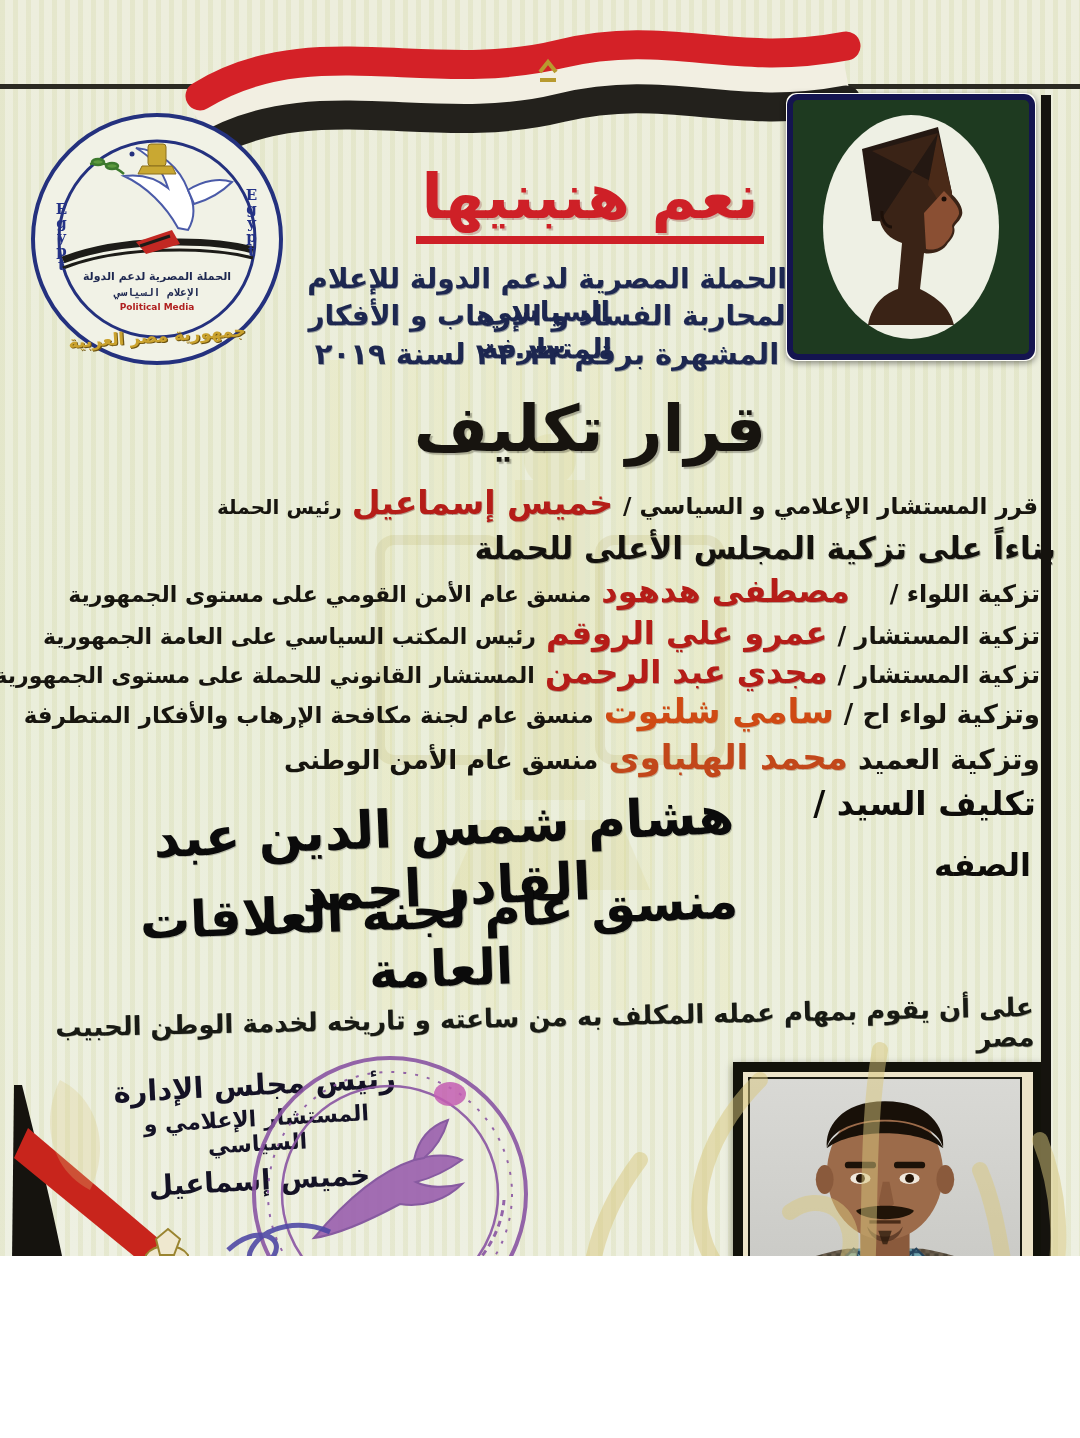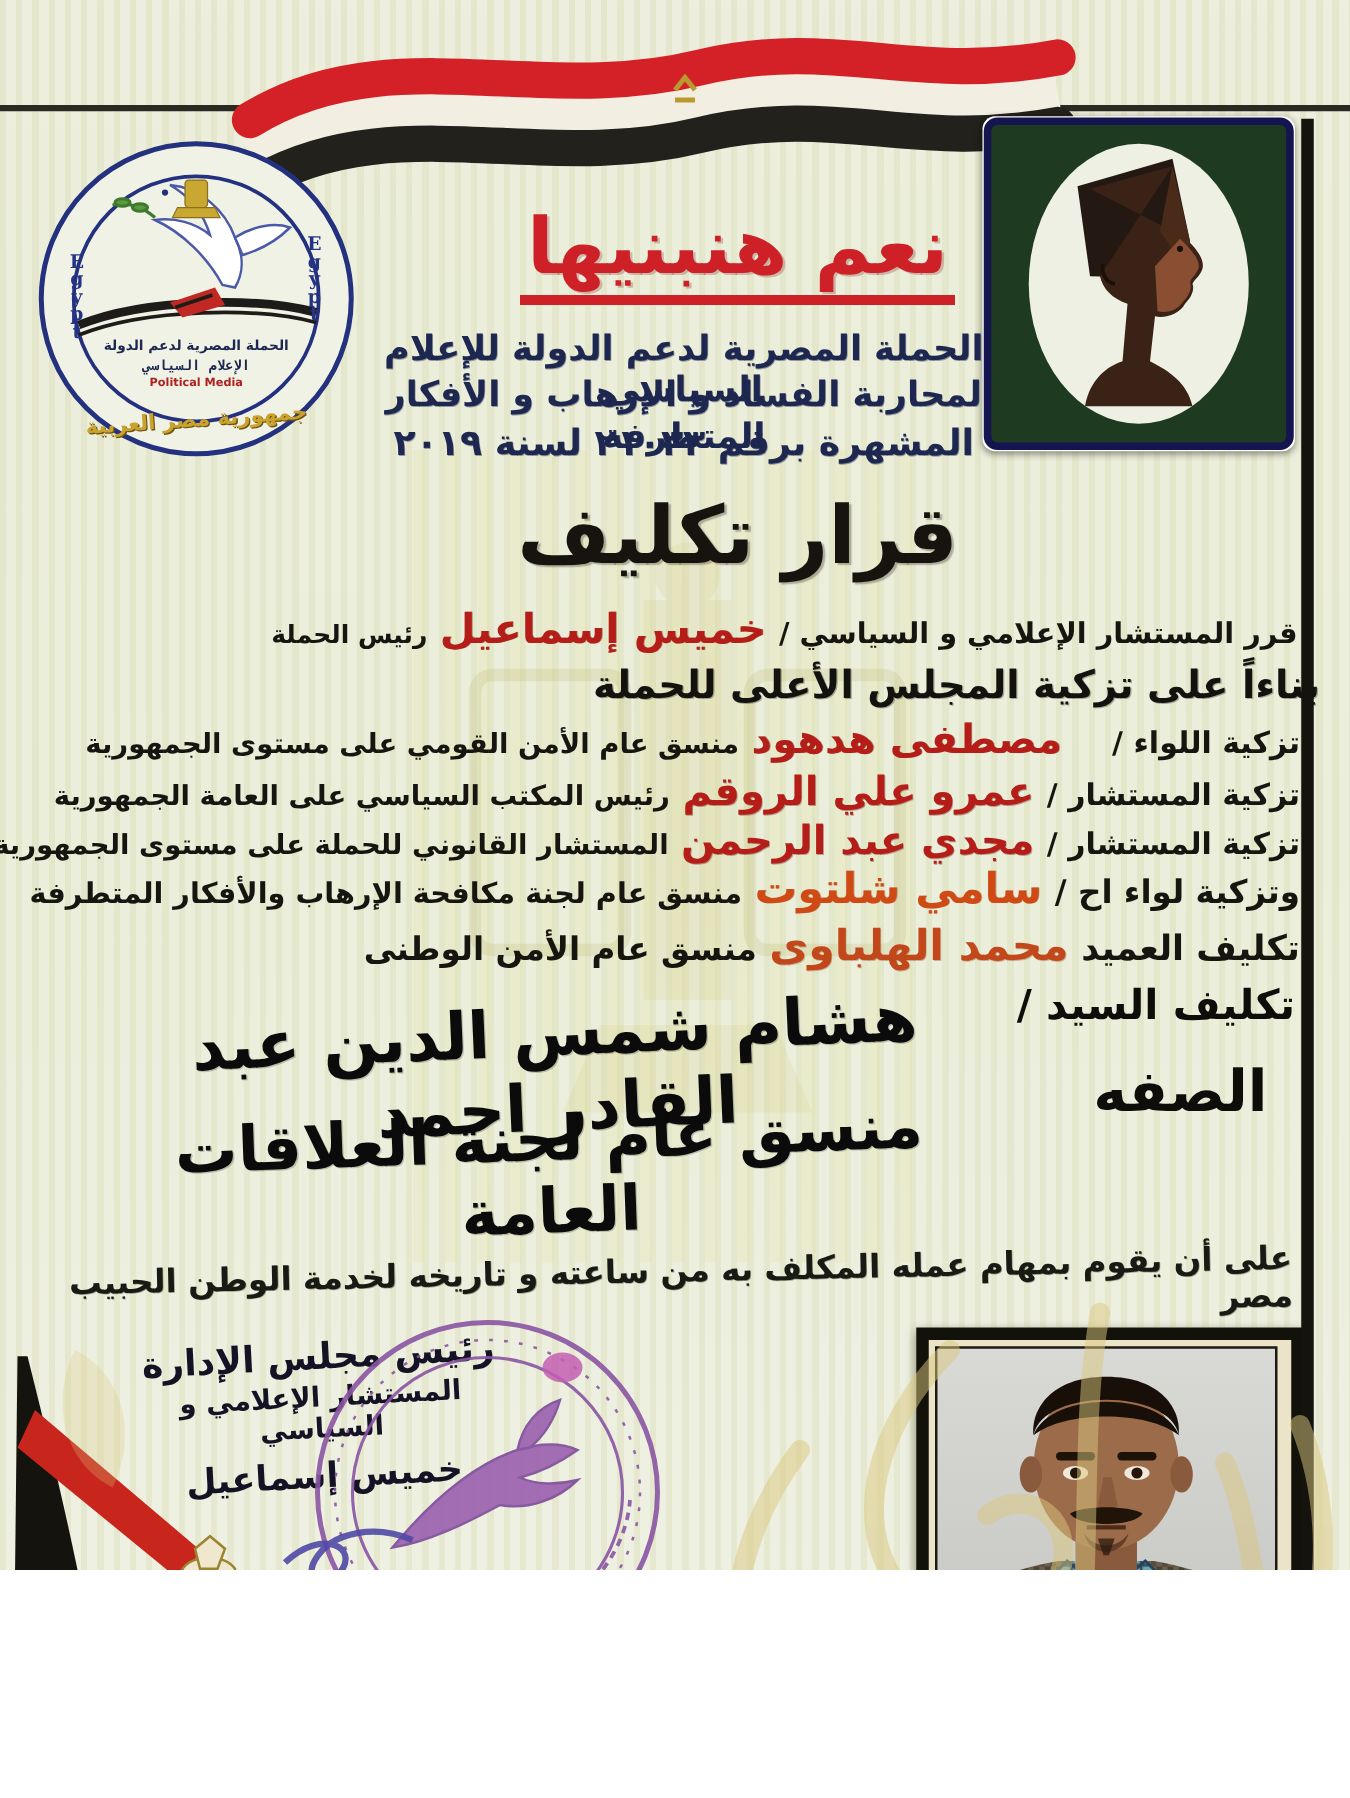--- a/index.html
+++ b/index.html
@@ -147,27 +147,27 @@
     <span class="pfx ar" style="font-size:24px;">تزكية المستشار /</span>
     <span class="nm nred ar" style="font-size:32px;">مجدي عبد الرحمن</span>
     <span class="rl ar" style="font-size:22px;">المستشار القانوني للحملة على مستوى الجمهورية</span>
   </div>
   <div class="abs row" style="right:40px;top:694px;">
     <span class="pfx ar" style="font-size:26px;">وتزكية لواء اح /</span>
     <span class="nm nor1 ar" style="font-size:34px;">سامي شلتوت</span>
     <span class="rl ar" style="font-size:23px;">منسق عام لجنة مكافحة الإرهاب والأفكار المتطرفة</span>
   </div>
   <div class="abs row" style="right:40px;top:740px;">
-    <span class="pfx ar" style="font-size:28px;">تكليف العميد</span>
+    <span class="pfx ar" style="font-size:28px;">وتزكية العميد</span>
     <span class="nm nor2 ar" style="font-size:34px;">محمد الهلباوى</span>
     <span class="rl ar" style="font-size:26px;">منسق عام الأمن الوطنى</span>
   </div>
 
   <div class="abs ar" style="right:44px;top:784px;font-size:33px;color:#0e0d0a;">تكليف السيد /</div>
-  <div class="abs ar" style="right:66px;top:846px;font-size:46px;color:#0e0d0a;">الصفه</div>
+  <div class="abs ar" style="right:49px;top:846px;font-size:32px;color:#0e0d0a;">الصفه</div>
 
   <div class="abs ar center bigname" style="left:95px;top:797px;width:700px;font-size:52px;transform:rotate(-2.4deg);">هشام شمس الدين عبد القادر احمد</div>
   <div class="abs ar center bigname" style="left:130px;top:882px;width:620px;font-size:50px;transform:rotate(-2deg);">منسق عام لجنة العلاقات العامة</div>
 
   <div class="abs ar" style="right:46px;top:992px;width:990px;font-size:26px;color:#181a14;text-align:right;
               transform:rotate(-1.2deg);transform-origin:right center;text-shadow:.6px .6px 0 rgba(20,20,10,.35);">على أن يقوم بمهام عمله المكلف به من ساعته و تاريخه لخدمة الوطن الحبيب مصر</div>
 
   <div class="abs sig-block ar" style="left:92px;top:1068px;width:330px;">
     <div style="font-size:29px;margin-bottom:4px;">رئيس مجلس الإدارة</div>
     <div style="font-size:22px;">المستشار الإعلامي و السياسي</div>

